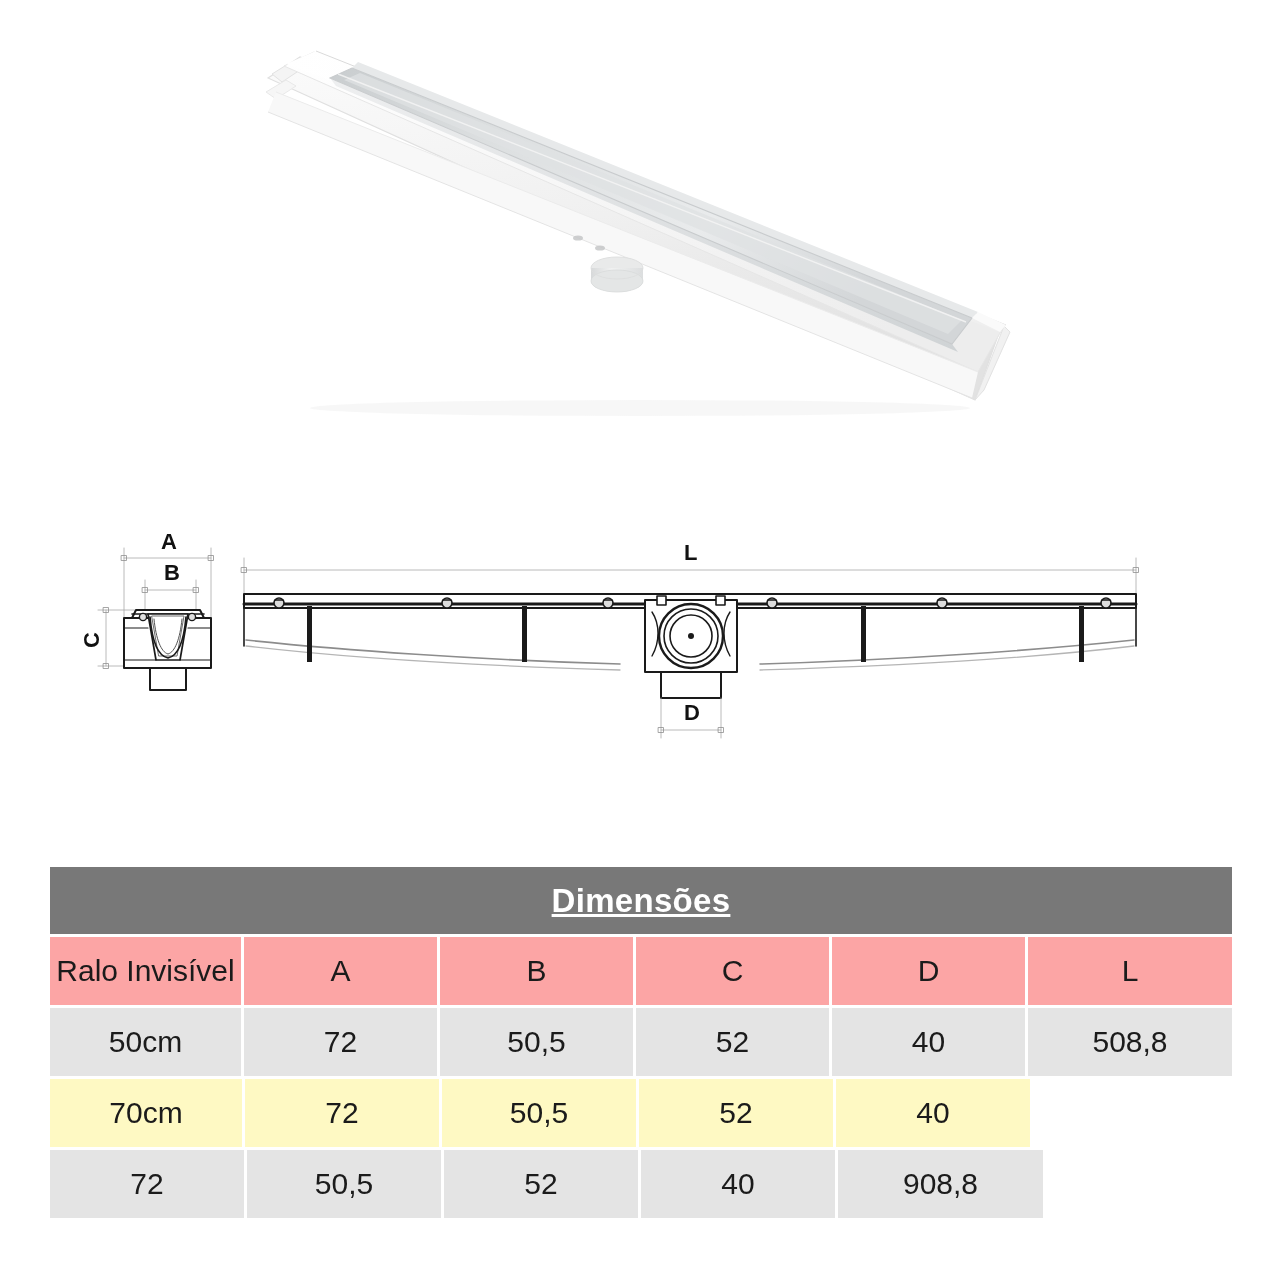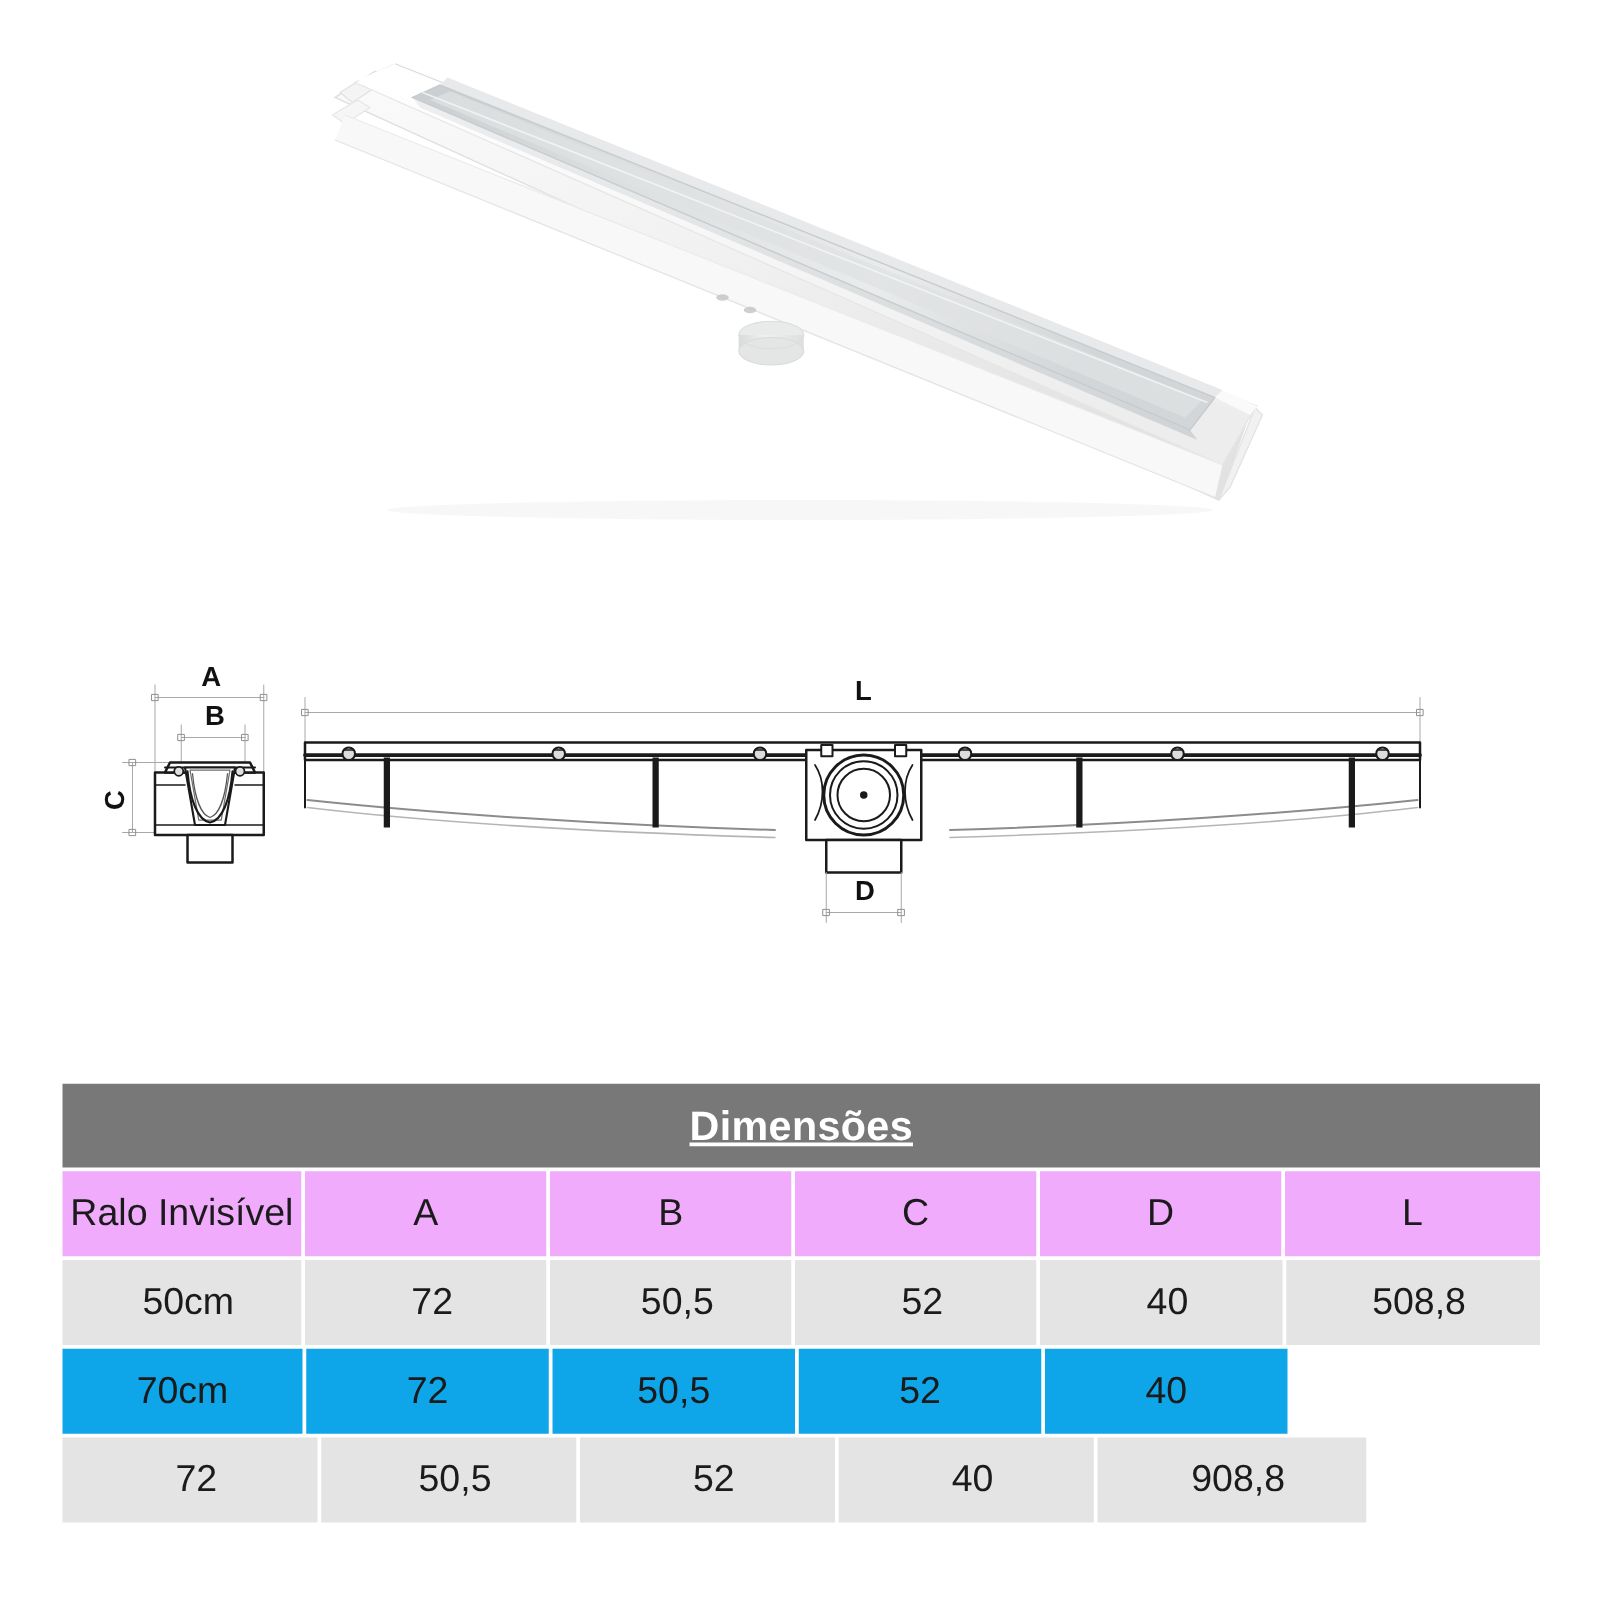--- a/index.html
+++ b/index.html
@@ -65,23 +65,23 @@
     margin-right: 3px;
     font-weight: normal;
   }
   .tbl-cell:last-child { margin-right: 0; }
   .c-name  { width: 192px; }
   .c-a     { width: 194px; }
   .c-b     { width: 194px; }
   .c-c     { width: 194px; }
   .c-d     { width: 194px; }
   .c-l     { width: 205px; }
-  .row-head .tbl-cell { background: #f0abfc; }
-  .row-odd  .tbl-cell { background: #e4e4e4; padding-left: 10px; }
-  .row-even .tbl-cell { background: #0ea5e9; }
+  .row-head .tbl-cell { background: #fca5a5; }
+  .row-odd  .tbl-cell { background: #e4e4e4; }
+  .row-even .tbl-cell { background: #fef9c3; }
 
   
   .dim-label {
     position: absolute;
     font-family: "Liberation Sans", sans-serif;
     font-weight: bold;
     color: #111111;
     font-size: 22px;
     line-height: 1;
   }

